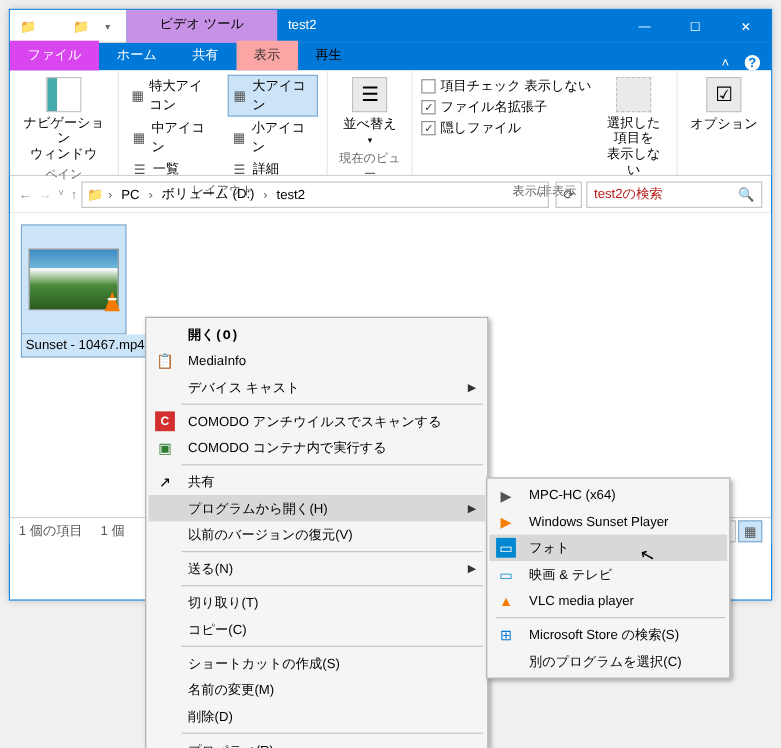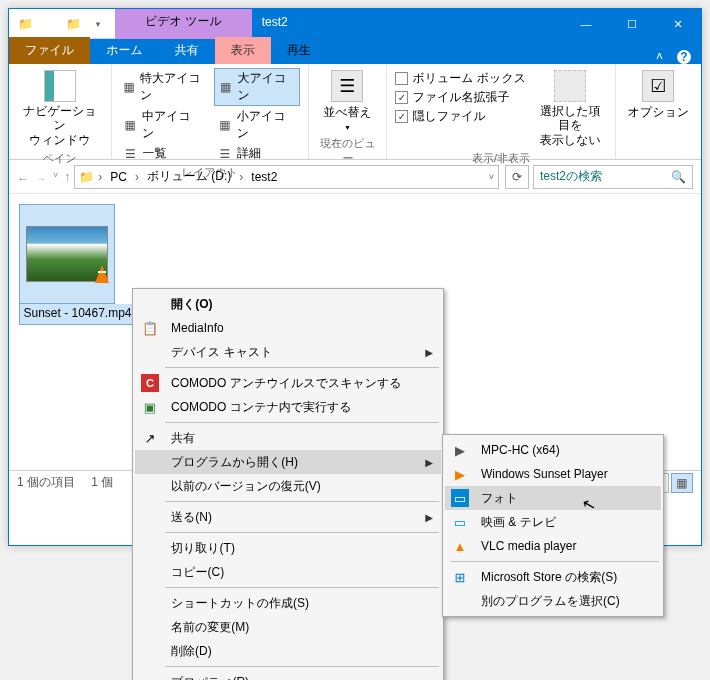--- a/index.html
+++ b/index.html
@@ -12,21 +12,21 @@
 .qat-icon { width:22px; height:22px; display:flex; align-items:center; justify-content:center; }
 .contextual-tab { background: #c792e6; color: #000; padding: 4px 30px; font-size: 12px; }
 .titlebar-text { flex: 1; padding: 6px 10px; }
 .win-buttons { display: flex; }
 .win-btn { width: 46px; display: flex; align-items: center; justify-content: center; color: #fff; font-size: 11px; }
 .win-btn.close { }
 
 
 .tabstrip { height: 25px; background: #0078d7; display: flex; align-items: flex-end; }
 .tab { padding: 5px 16px; color: #fff; font-size: 12px; }
-.tab.file { background: #a16207; }
+.tab.file { background: #d946ef; }
 .tab.active { background: #fca5a5; color: #333; }
 .tab-help { margin-left:auto; padding:0 10px; color:#fff; display:flex; gap:14px; align-items:center; }
 
 
 .ribbon { height: 96px; background: #fff; border-bottom: 1px solid #d0d0d0; display: flex; }
 .ribbon-group { border-right: 1px solid #e5e5e5; padding: 4px 8px 0 8px; display: flex; flex-direction: column; }
 .ribbon-group-body { flex:1; display:flex; align-items:flex-start; }
 .ribbon-label { text-align: center; color: #666; font-size: 11px; padding: 2px 0; }
 .big-btn { display:flex; flex-direction:column; align-items:center; gap:2px; padding:2px 4px; min-width:60px; text-align:center; white-space:nowrap; }
 .big-icon { width:32px; height:32px; background:#eaeaea; border:1px solid #c0c0c0; display:flex; align-items:center; justify-content:center; font-size:18px; }
@@ -38,21 +38,21 @@
 .check-item { display:flex; align-items:center; gap:4px; white-space:nowrap; }
 .checkbox { width:13px; height:13px; border:1px solid #888; display:inline-flex; align-items:center; justify-content:center; font-size:10px; color:#333; }
 
 
 .navbar { height: 34px; display: flex; align-items: center; padding: 4px 8px; gap: 4px; border-bottom:1px solid #e5e5e5; }
 .nav-arrows { display: flex; gap: 6px; color: #888; font-size: 14px; }
 .breadcrumb { flex:1; border:1px solid #c0c0c0; height:24px; display:flex; align-items:center; padding:0 4px; gap:4px; }
 .crumb { padding: 0 4px; }
 .crumb-sep { color:#666; }
 .refresh { width:24px; height:24px; border:1px solid #c0c0c0; display:flex; align-items:center; justify-content:center; margin-left:2px; color:#555;}
-.search { width:160px; height:24px; border:1px solid #c0c0c0; color:#0f766e; padding:0 6px; display:flex; align-items:center; justify-content:space-between; }
+.search { width:160px; height:24px; border:1px solid #c0c0c0; color:#b91c1c; padding:0 6px; display:flex; align-items:center; justify-content:space-between; }
 
 
 .content { padding: 10px; height: 300px; background:#fff; position:relative; }
 .file-item { width:117px; text-align:center; }
 .thumb-wrap { width:96px; height:100px; border:1px solid #7aa7d0; background:#cce4f7; display:flex; align-items:center; justify-content:center;}
 .thumb { width:82px; height:56px; background:linear-gradient(#3b8bc4 0%, #6fb5d9 30%, #fff 32%, #4a8b3a 60%, #2a5a20 100%); border:1px solid #888; position:relative; }
 .cone { position:absolute; bottom:-2px; right:-2px; width:0; height:0; border-left:7px solid transparent; border-right:7px solid transparent; border-bottom:18px solid #f57c00; }
 .cone::after{content:""; position:absolute; left:-4px; top:6px; width:8px; height:2px; background:#fff;}
 .filename { background:#cce4f7; border:1px solid #7aa7d0; border-top:none; font-size:12px; padding:2px 0; line-height:1.3; }
 
@@ -65,21 +65,21 @@
 
 .ctx-menu { position:absolute; background:#f5f5f5; border:1px solid #aaa; box-shadow:2px 2px 4px rgba(0,0,0,0.3); padding:3px 2px; }
 .ctx-menu.main { left:132px; top:288px; width:312px; }
 .ctx-menu.sub { left:442px; top:434px; width:222px; }
 .ctx-item { display:flex; align-items:center; height:24px; padding:0 8px 0 6px; gap:8px; position:relative; }
 .ctx-item.hover { background:#d8d8d8; }
 .ctx-icon { width:18px; height:18px; display:inline-flex; align-items:center; justify-content:center; font-size:13px; }
 .ctx-text { flex:1; white-space:nowrap; padding-left:4px; }
 .ctx-arrow { color:#333; font-size:10px; }
 .ctx-sep { height:1px; background:#c0c0c0; margin:3px 2px 3px 30px; }
-.bold { font-weight:600; }
+.bold { font-weight:600;font-family:Liberation Mono, monospace; }
 .cursor { position:absolute; left:582px; top:495px; font-size:16px; color:#000; pointer-events:none; z-index:100; transform:rotate(-15deg); }
 </style>
 </head>
 <body>
 
 <div class="window">
 
   <div class="titlebar">
     <div class="titlebar-icons">
       <span class="qat-icon">📁</span>
@@ -161,21 +161,21 @@
         </div>
       </div>
       <div class="ribbon-label">現在のビュー</div>
     </div>
 
     <div class="ribbon-group">
       <div class="ribbon-group-body" style="gap:8px;">
         <div class="check-list">
           <label class="check-item">
               <span class="checkbox"></span>
-              <span>ボリューム ボックス</span>
+              <span>項目チェック 表示しない</span>
             </label>
           <label class="check-item">
               <span class="checkbox">✓</span>
               <span>ファイル名拡張子</span>
             </label>
           <label class="check-item">
               <span class="checkbox">✓</span>
               <span>隠しファイル</span>
             </label>
         </div>

